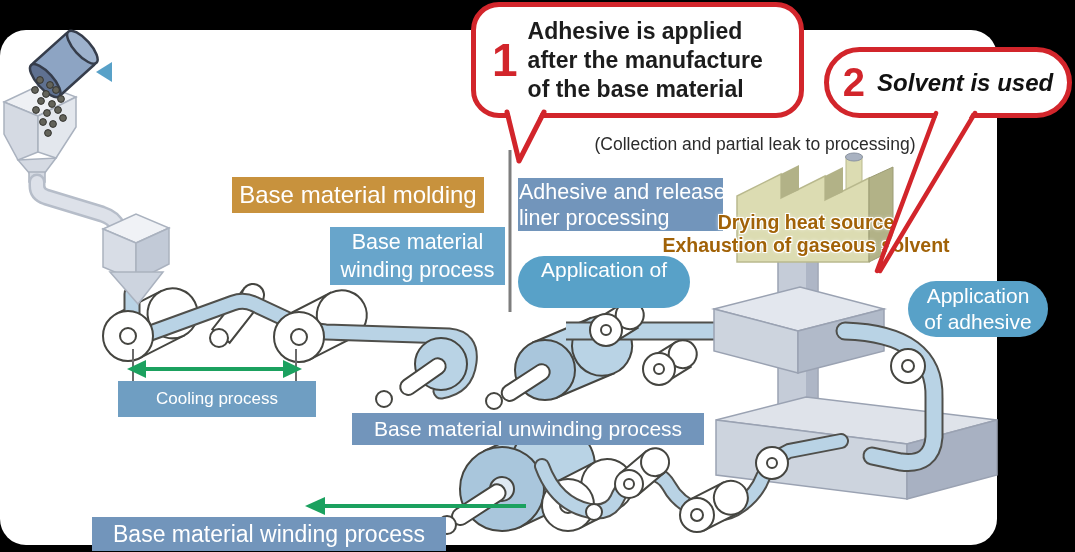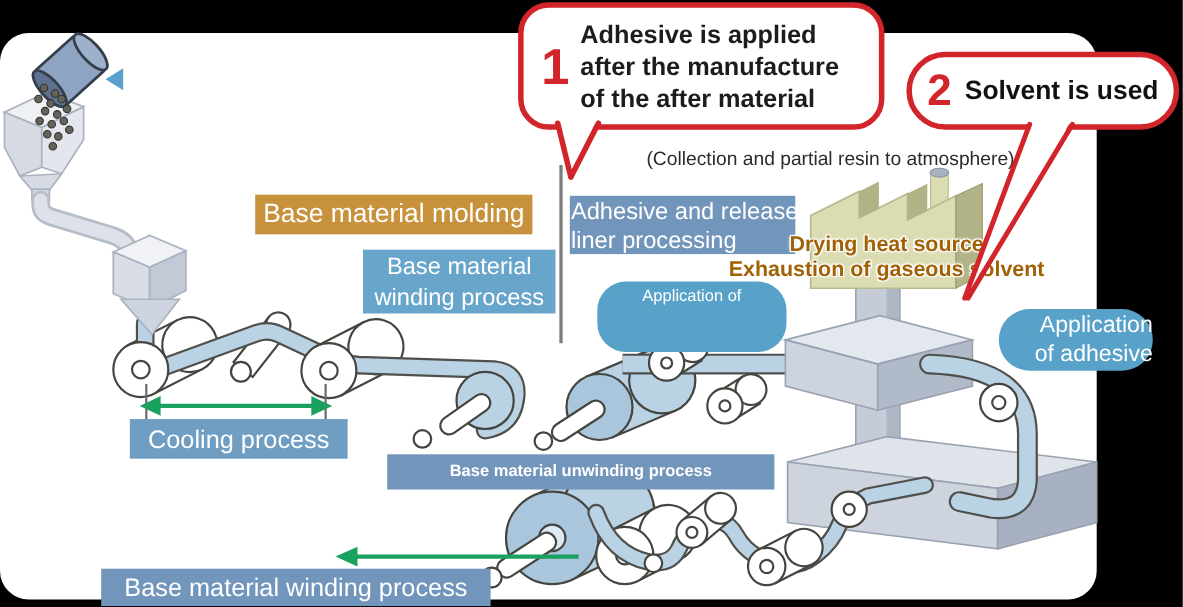--- a/index.html
+++ b/index.html
@@ -15,32 +15,32 @@
   .pill       { background:#58a1c8; border-radius:28px; }
   #lbl-polymer { left:110px; top:52px; width:335px; height:40px; font-size:23px; line-height:40px; border-radius:20px; }
   #polymer-arrow { position:absolute; left:96px; top:62px; width:0; height:0; z-index:3;
       border-right:16px solid #58a1c8; border-top:10px solid transparent; border-bottom:10px solid transparent; }
   #lbl-molding { left:232px; top:177px; width:252px; height:36px; font-size:24px; line-height:36px; }
   #lbl-winding-top { left:330px; top:227px; width:175px; height:58px; font-size:21.5px; line-height:28px; padding-top:1px; }
   #lbl-adh-release { left:518px; top:178px; width:205px; height:53px; font-size:21.5px; line-height:26px; text-align:left; padding:1px 0 0 1px; }
   #lbl-collection { left:555px; top:134px; width:400px; color:#2b2b2b; font-size:17.5px; }
   #lbl-drying { left:650px; top:211px; width:312px; color:#a16207; font-size:19.5px; line-height:23px; font-weight:bold;
       text-shadow:-1px -1px 0 #fff, 1px -1px 0 #fff, -1px 1px 0 #fff, 1px 1px 0 #fff, 0 0 4px #fff; }
-  #lbl-app-rel { left:543px; top:256px; width:172px; height:64px; font-size:15px; line-height:25px; padding-top:1px; border-radius:26px; }
-  #lbl-app-adh { left:908px; top:281px; width:140px; height:56px; font-size:21px; line-height:26px; padding-top:2px; border-radius:28px;text-align:right; }
-  #lbl-unwinding { left:352px; top:413px; width:352px; height:32px; font-size:15px; line-height:32px;font-weight:bold; }
-  #lbl-cooling { left:118px; top:381px; width:198px; height:36px; font-size:23px; line-height:36px; }
+  #lbl-app-rel { left:518px; top:256px; width:172px; height:52px; font-size:21px; line-height:25px; padding-top:1px; border-radius:26px; }
+  #lbl-app-adh { left:908px; top:281px; width:140px; height:56px; font-size:21px; line-height:26px; padding-top:2px; border-radius:28px; }
+  #lbl-unwinding { left:352px; top:413px; width:352px; height:32px; font-size:21px; line-height:32px; }
+  #lbl-cooling { left:118px; top:381px; width:198px; height:36px; font-size:17px; line-height:36px; }
   #lbl-winding-bottom { left:92px; top:517px; width:354px; height:34px; font-size:23px; line-height:34px; }
   .callout { position:absolute; z-index:4; background:#fff; border:5px solid #d2252b; display:flex; align-items:center; }
   #callout1 { left:471px; top:2px; width:333px; height:116px; border-radius:28px; }
   #callout1 .num { font-size:46px; font-weight:bold; color:#d2252b; margin:0 10px 0 16px; }
   #callout1 .txt { font-size:23px; line-height:29px; color:#1c1c1c; font-weight:bold; text-align:left; }
   #callout2 { left:824px; top:47px; width:248px; height:71px; border-radius:36px; justify-content:center; }
   #callout2 .num { font-size:40px; font-weight:bold; color:#d2252b; margin-right:12px; }
-  #callout2 .txt { font-size:24px; color:#111; font-weight:bold; }
+  #callout2 .txt { font-size:24px; color:#111; font-weight:bold;font-style:italic; }
   #tails { position:absolute; left:0; top:0; width:1075px; height:552px; z-index:5; pointer-events:none; }
 </style>
 </head>
 <body>
 
 <div id="stage">
   <div id="card"></div>
 
   <svg id="machines" viewBox="0 0 1075 552">
 
@@ -260,21 +260,21 @@
   <div class="lbl rect-sky" id="lbl-winding-top">
     <span style="display:block">Base material</span>
     <span style="display:block">winding process</span>
   </div>
 
   <div class="lbl rect-slate" id="lbl-adh-release">
     <span style="display:block">Adhesive and release</span>
     <span style="display:block">liner processing</span>
   </div>
 
-  <div class="lbl" id="lbl-collection">(Collection and partial resin to atmosphere)</div>
+  <div class="lbl" id="lbl-collection">(Collection and partial leak to processing)</div>
 
   <div class="lbl" id="lbl-drying">
     <span style="display:block">Drying heat source</span>
     <span style="display:block">Exhaustion of gaseous solvent</span>
   </div>
 
   <div class="lbl pill" id="lbl-app-rel">
     <span style="display:block">Application of</span>
   </div>
 
@@ -287,21 +287,21 @@
 
   <div class="lbl rect-cool" id="lbl-cooling">Cooling process</div>
 
   <div class="lbl rect-slate" id="lbl-winding-bottom">Base material winding process</div>
 
   <div class="callout" id="callout1">
     <div class="num">1</div>
     <div class="txt">
       <span style="display:block">Adhesive is applied</span>
       <span style="display:block">after the manufacture</span>
-      <span style="display:block">of the after material</span>
+      <span style="display:block">of the base material</span>
     </div>
   </div>
 
   <div class="callout" id="callout2">
     <div class="num">2</div>
     <div class="txt">Solvent is used</div>
   </div>
 
   <svg id="tails" viewBox="0 0 1075 552">
     <g>

